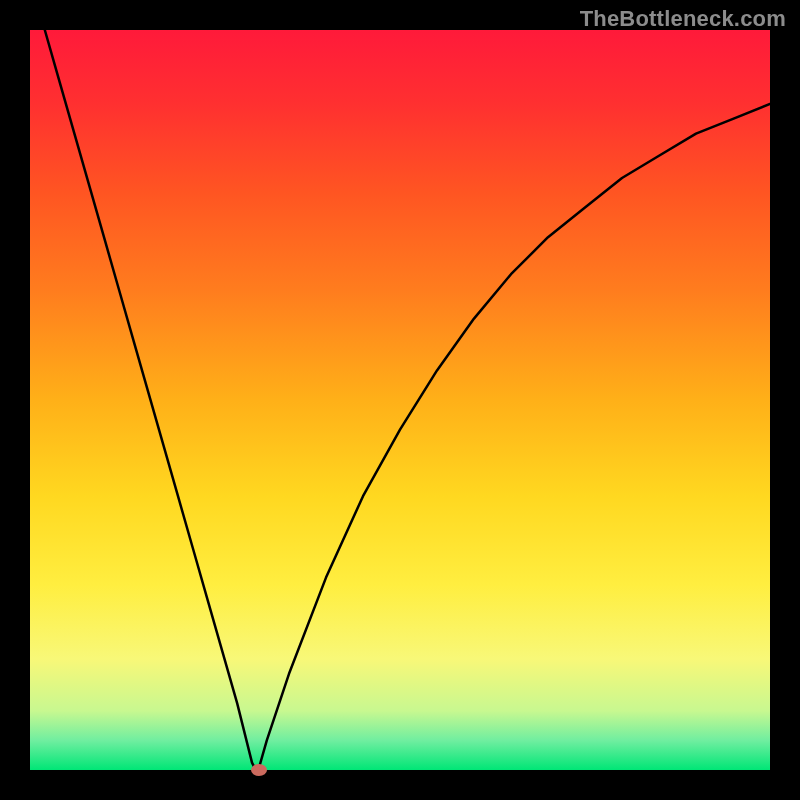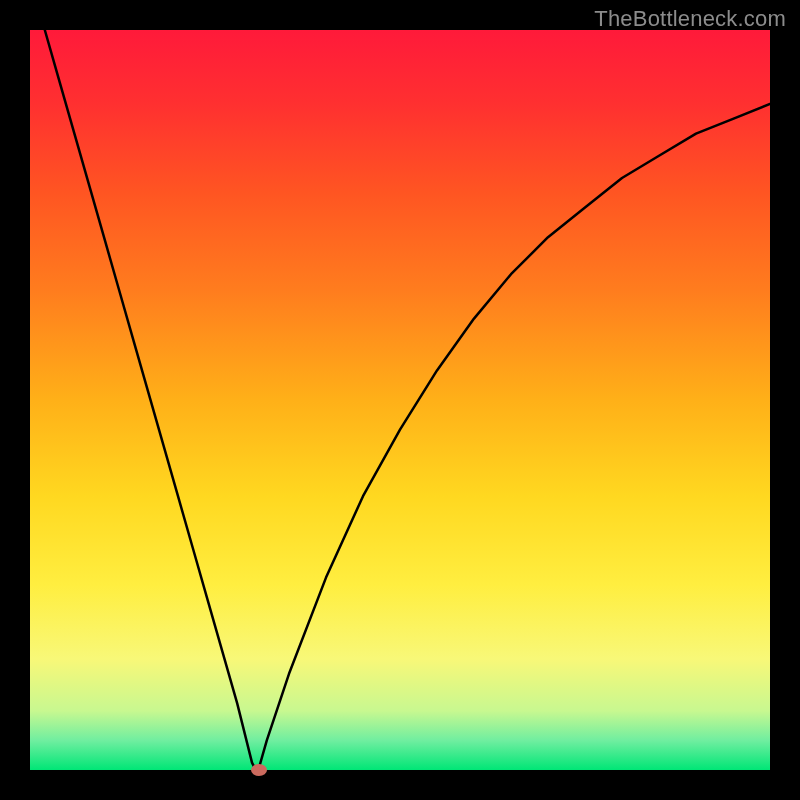--- a/index.html
+++ b/index.html
@@ -33,21 +33,21 @@
     position: absolute;
     left: 0; top: 0;
     width: 100%; height: 100%;
   }
   .watermark {
     position: absolute;
     top: 6px;
     right: 14px;
     color: #8c8c8c;
     font-size: 22px;
-    font-weight: 400;
+    font-weight: 700;
     letter-spacing: 0.2px;
     text-align: right;
   }
   .marker {
     position: absolute;
     width: 16px;
     height: 12px;
     border-radius: 50%;
     background: #cb6a5e;
     transform: translate(-50%, -50%);

